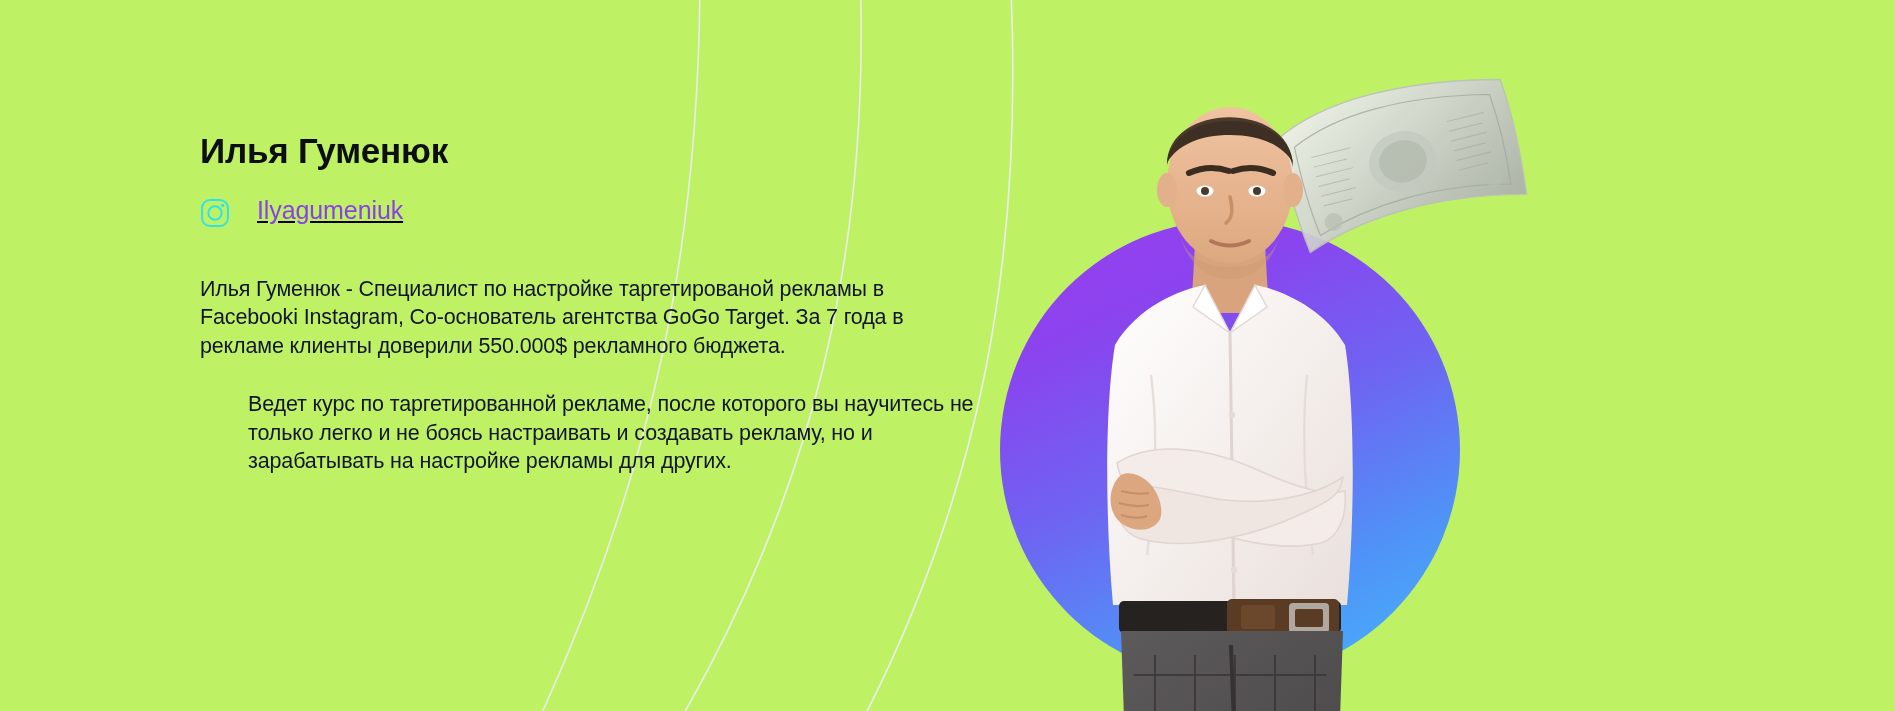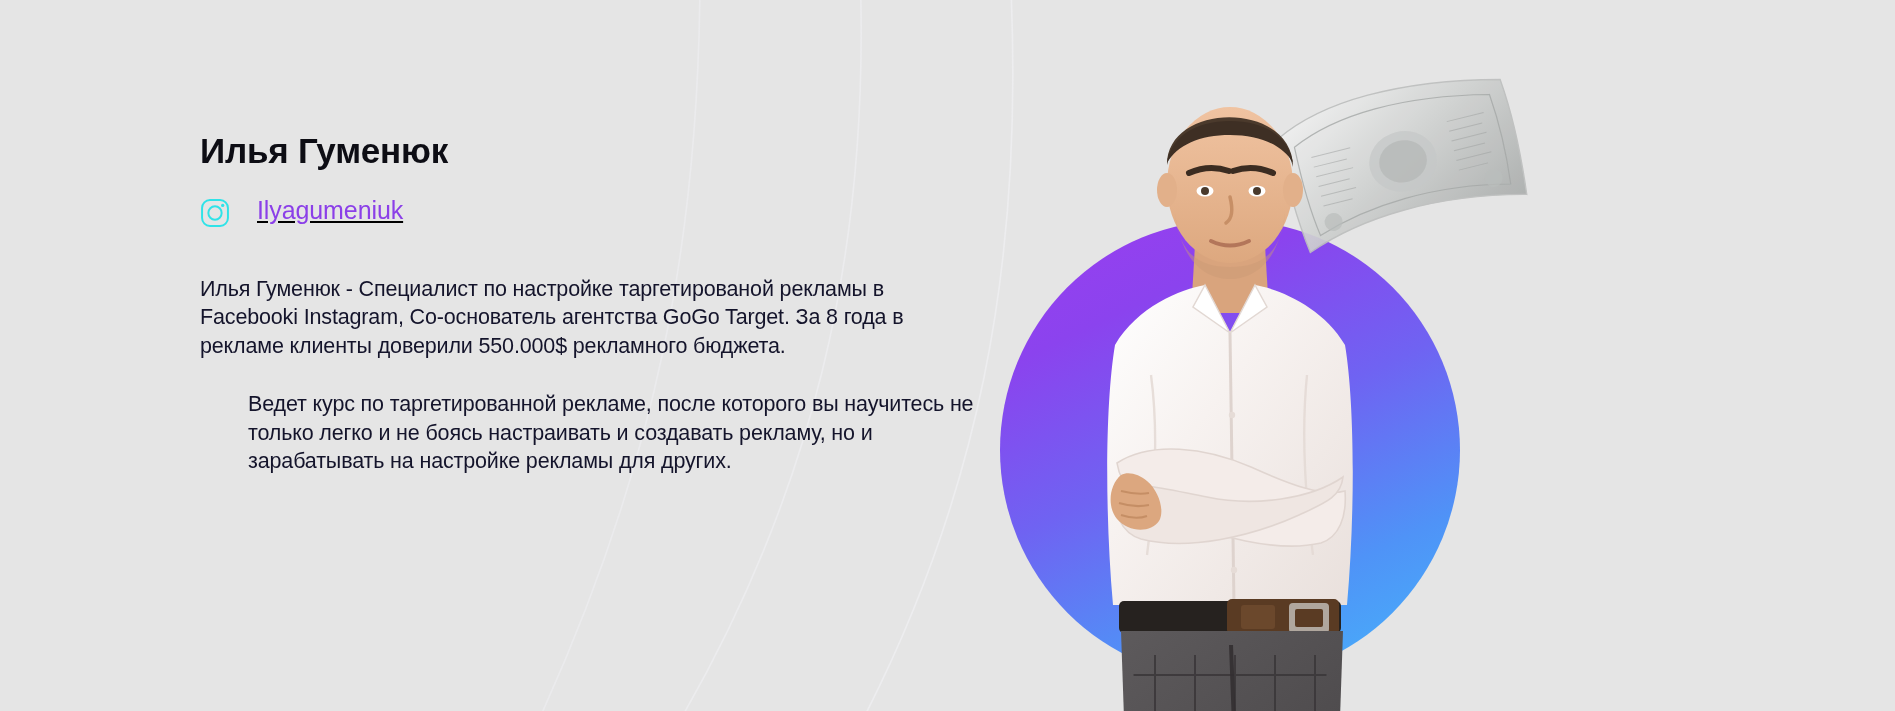--- a/index.html
+++ b/index.html
@@ -3,21 +3,21 @@
 <meta charset="utf-8">
 <style>
   html,body{margin:0;padding:0;}
   body{
     width:1895px;height:711px;
     background:#ffffff;
     font-family:"Liberation Sans", sans-serif;
     overflow:hidden;
     position:relative;
   }
-  #stage{position:relative;width:1895px;height:711px;overflow:hidden;background:#e5e5e5;}
+  #stage{position:relative;width:1895px;height:711px;overflow:hidden;background:#bef264;}
 
   
   .bg-arcs{position:absolute;inset:0;width:1895px;height:711px;pointer-events:none;}
 
   
   .text-col{
     position:absolute;
     left:200px; top:132px;
     width:790px;
   }
@@ -110,21 +110,21 @@
     <div class="ig-row">
       <svg class="ig-icon" viewBox="0 0 32 32" fill="none" aria-hidden="true">
         <rect x="2.2" y="2.2" width="27.6" height="27.6" rx="8.4" ry="8.4" stroke="#2fe3e8" stroke-width="2.1" fill="none"></rect>
         <circle cx="16" cy="16" r="7.1" stroke="#2fe3e8" stroke-width="2.1" fill="none"></circle>
         <circle cx="24.2" cy="7.9" r="1.75" fill="#2fe3e8"></circle>
       </svg>
       <span class="ig-handle">Ilyagumeniuk</span>
     </div>
 
     <div class="bio">
-      <p>Илья Гуменюк - Специалист по настройке таргетированой рекламы в Facebooki Instagram, Со-основатель агентства GoGo Target. За 8 года в рекламе клиенты доверили 550.000$ рекламного бюджета.</p>
+      <p>Илья Гуменюк - Специалист по настройке таргетированой рекламы в Facebooki Instagram, Со-основатель агентства GoGo Target. За 7 года в рекламе клиенты доверили 550.000$ рекламного бюджета.</p>
       <p>Ведет курс по таргетированной рекламе, после которого вы научитесь не только легко и не боясь настраивать и создавать рекламу, но и зарабатывать на настройке рекламы для других.</p>
     </div>
 
   </div>
 
   <div class="hero">
 
     <div class="hero-circle"></div>
 
     <svg class="dollar" viewBox="0 0 250 180" aria-hidden="true">

